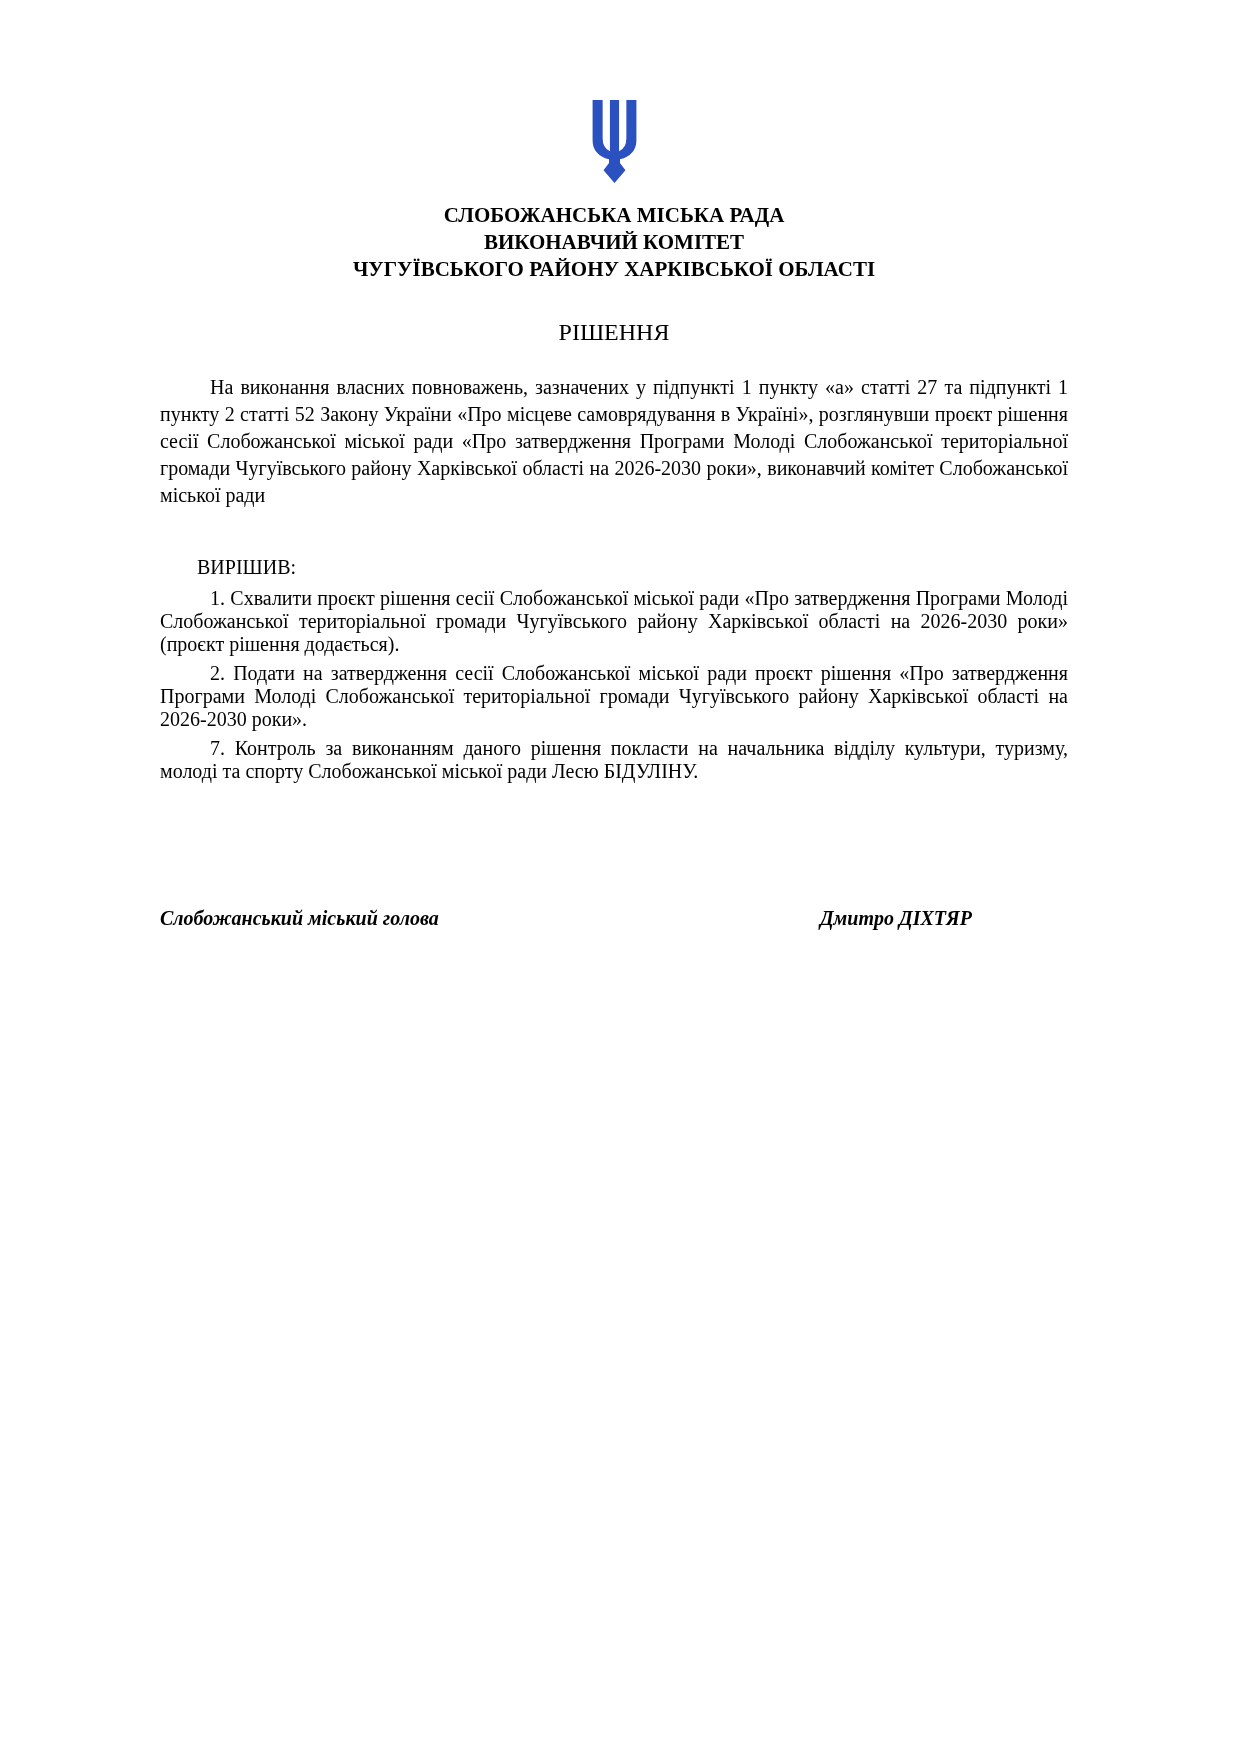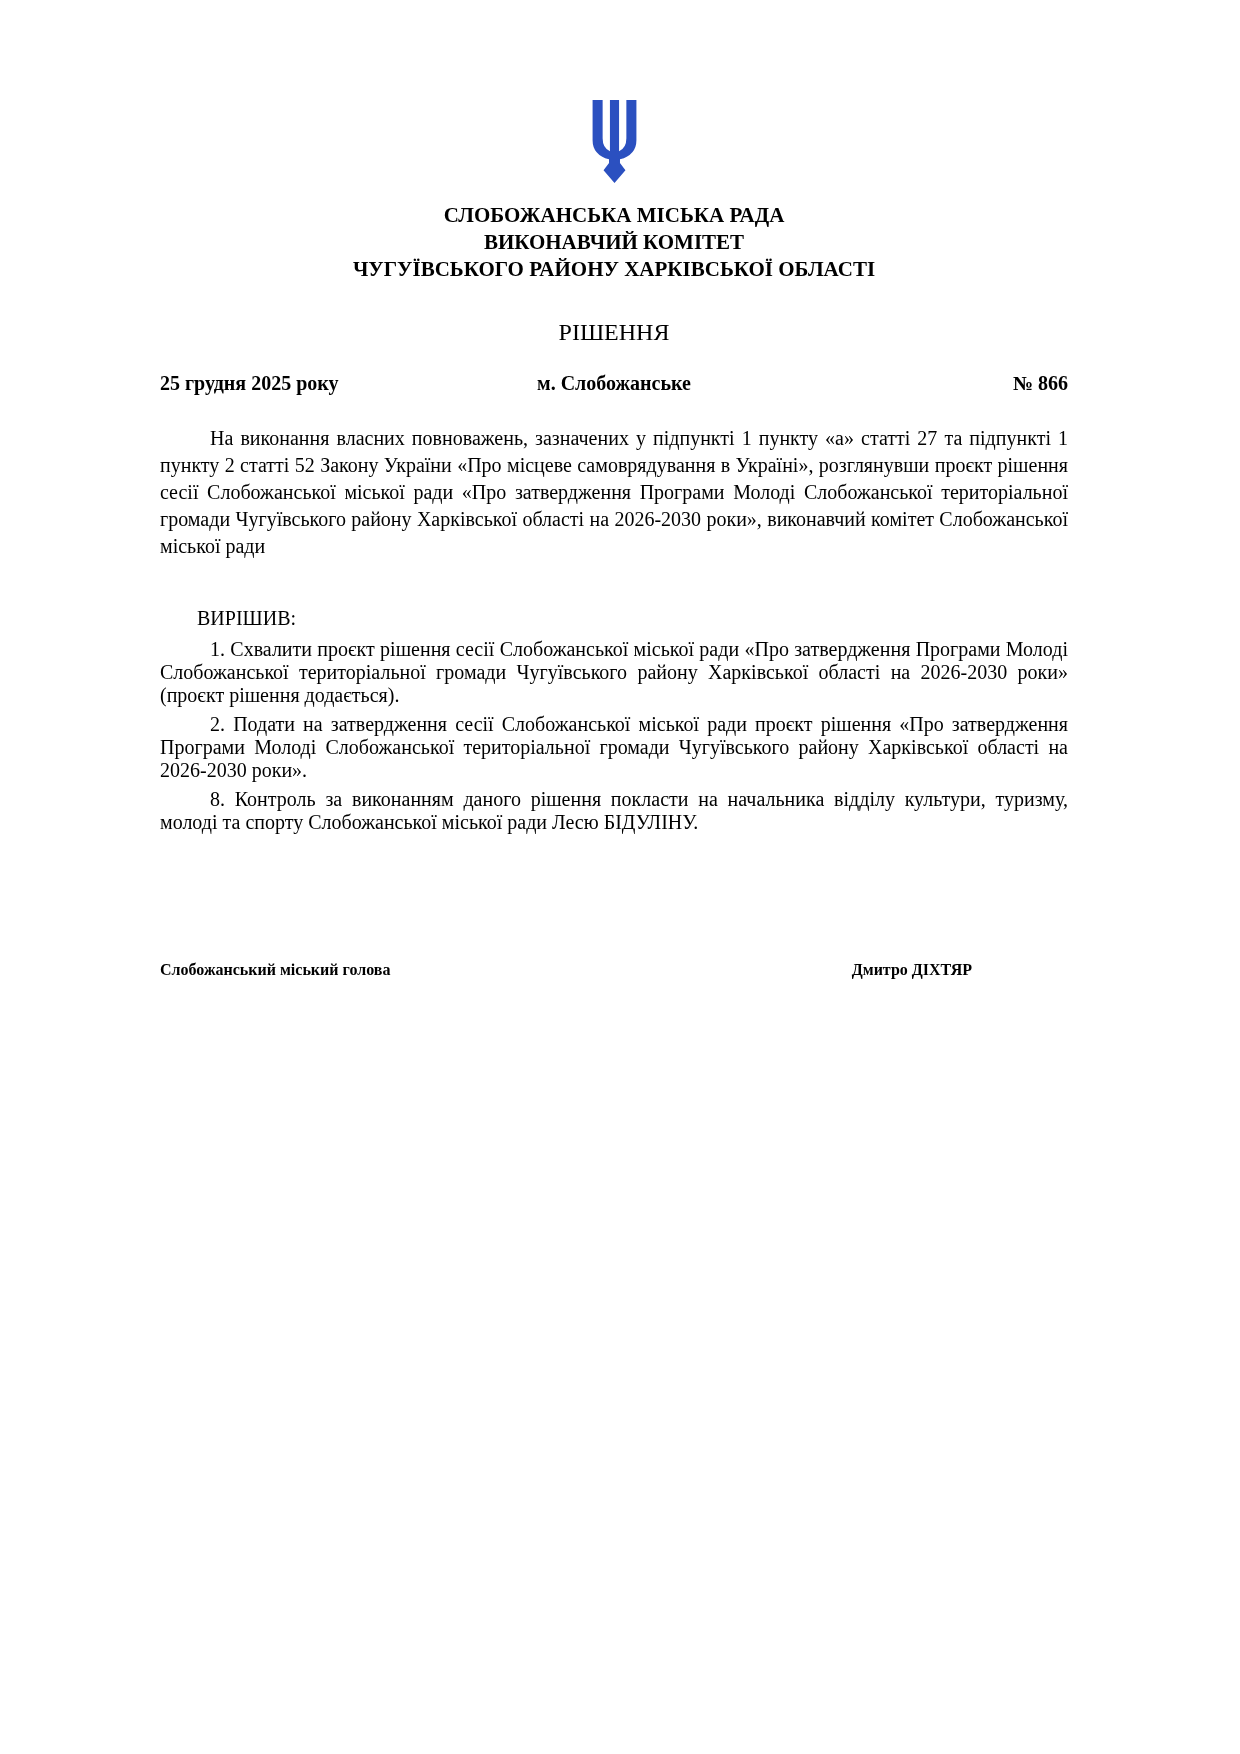--- a/index.html
+++ b/index.html
@@ -73,22 +73,23 @@
     line-height: 23px;
     text-align: justify;
     text-indent: 50px;
   }
   .item:first-of-type { margin-top: 16px; }
   .signature-row {
     display: flex;
     justify-content: space-between;
     margin-top: 122px;
     font-weight: bold;
-    font-size: 16px;
+    font-size: 20px;
     line-height: 27px;
+    font-style: italic;
   }
   .signature-row .signer-name { margin-right: 96px; }
 </style>
 </head>
 <body>
 
 <div class="page">
 
   <div class="emblem">
     <svg viewBox="0 0 60 92" width="55" height="84" aria-hidden="true">
@@ -97,33 +98,28 @@
   </div>
 
   <div class="org">
     <div>СЛОБОЖАНСЬКА МІСЬКА РАДА</div>
     <div>ВИКОНАВЧИЙ КОМІТЕТ</div>
     <div>ЧУГУЇВСЬКОГО РАЙОНУ ХАРКІВСЬКОЇ ОБЛАСТІ</div>
   </div>
 
   <div class="doc-type">РІШЕННЯ</div>
 
-  <div class="meta-row">
-    <span class="meta-date">25 грудня 2025 року</span>
-    <span class="meta-place">м. Слобожанське</span>
-    <span class="meta-number">№ 866</span>
-  </div>
 
 
   <p class="preamble">На виконання власних повноважень, зазначених у підпункті 1 пункту «а» статті 27 та підпункті 1 пункту 2 статті 52 Закону України «Про місцеве самоврядування в Україні», розглянувши проєкт рішення сесії Слобожанської міської ради «Про затвердження Програми Молоді Слобожанської територіальної громади Чугуївського району Харківської області на 2026-2030 роки», виконавчий комітет Слобожанської міської ради</p>
 
   <div class="resolved">ВИРІШИВ:</div>
 
   <p class="item">1. Схвалити проєкт рішення сесії Слобожанської міської ради «Про затвердження Програми Молоді Слобожанської територіальної громади Чугуївського району Харківської області на 2026-2030 роки» (проєкт рішення додається).</p>
   <p class="item">2. Подати на затвердження сесії Слобожанської міської ради проєкт рішення «Про затвердження Програми Молоді Слобожанської територіальної громади Чугуївського району Харківської області на 2026-2030 роки».</p>
-  <p class="item">8. Контроль за виконанням даного рішення покласти на начальника відділу культури, туризму, молоді та спорту Слобожанської міської ради Лесю БІДУЛІНУ.</p>
+  <p class="item">7. Контроль за виконанням даного рішення покласти на начальника відділу культури, туризму, молоді та спорту Слобожанської міської ради Лесю БІДУЛІНУ.</p>
 
   <div class="signature-row">
     <span class="signer-position">Слобожанський міський голова</span>
     <span class="signer-name">Дмитро ДІХТЯР</span>
   </div>
 
 </div>
 
 </body></html>

